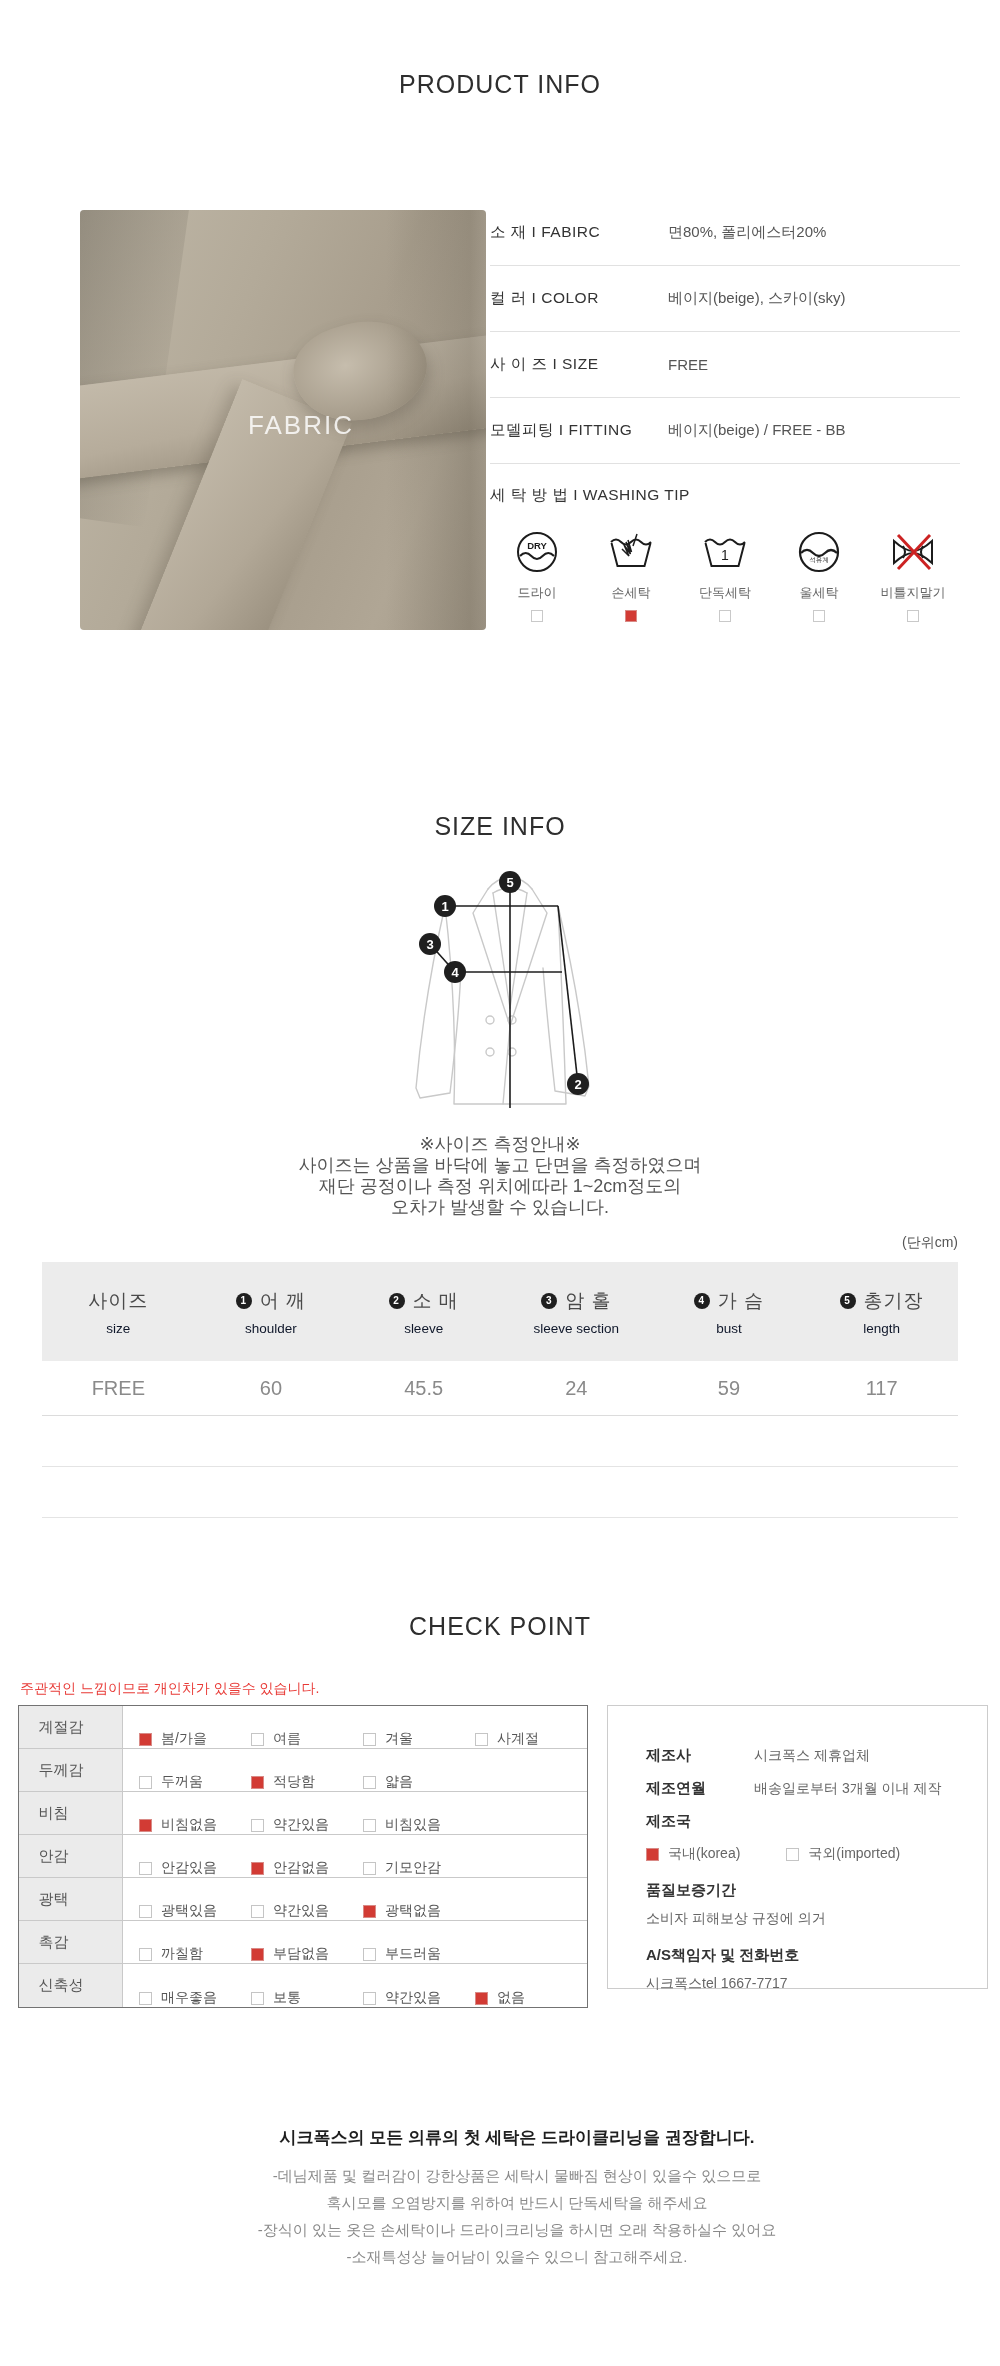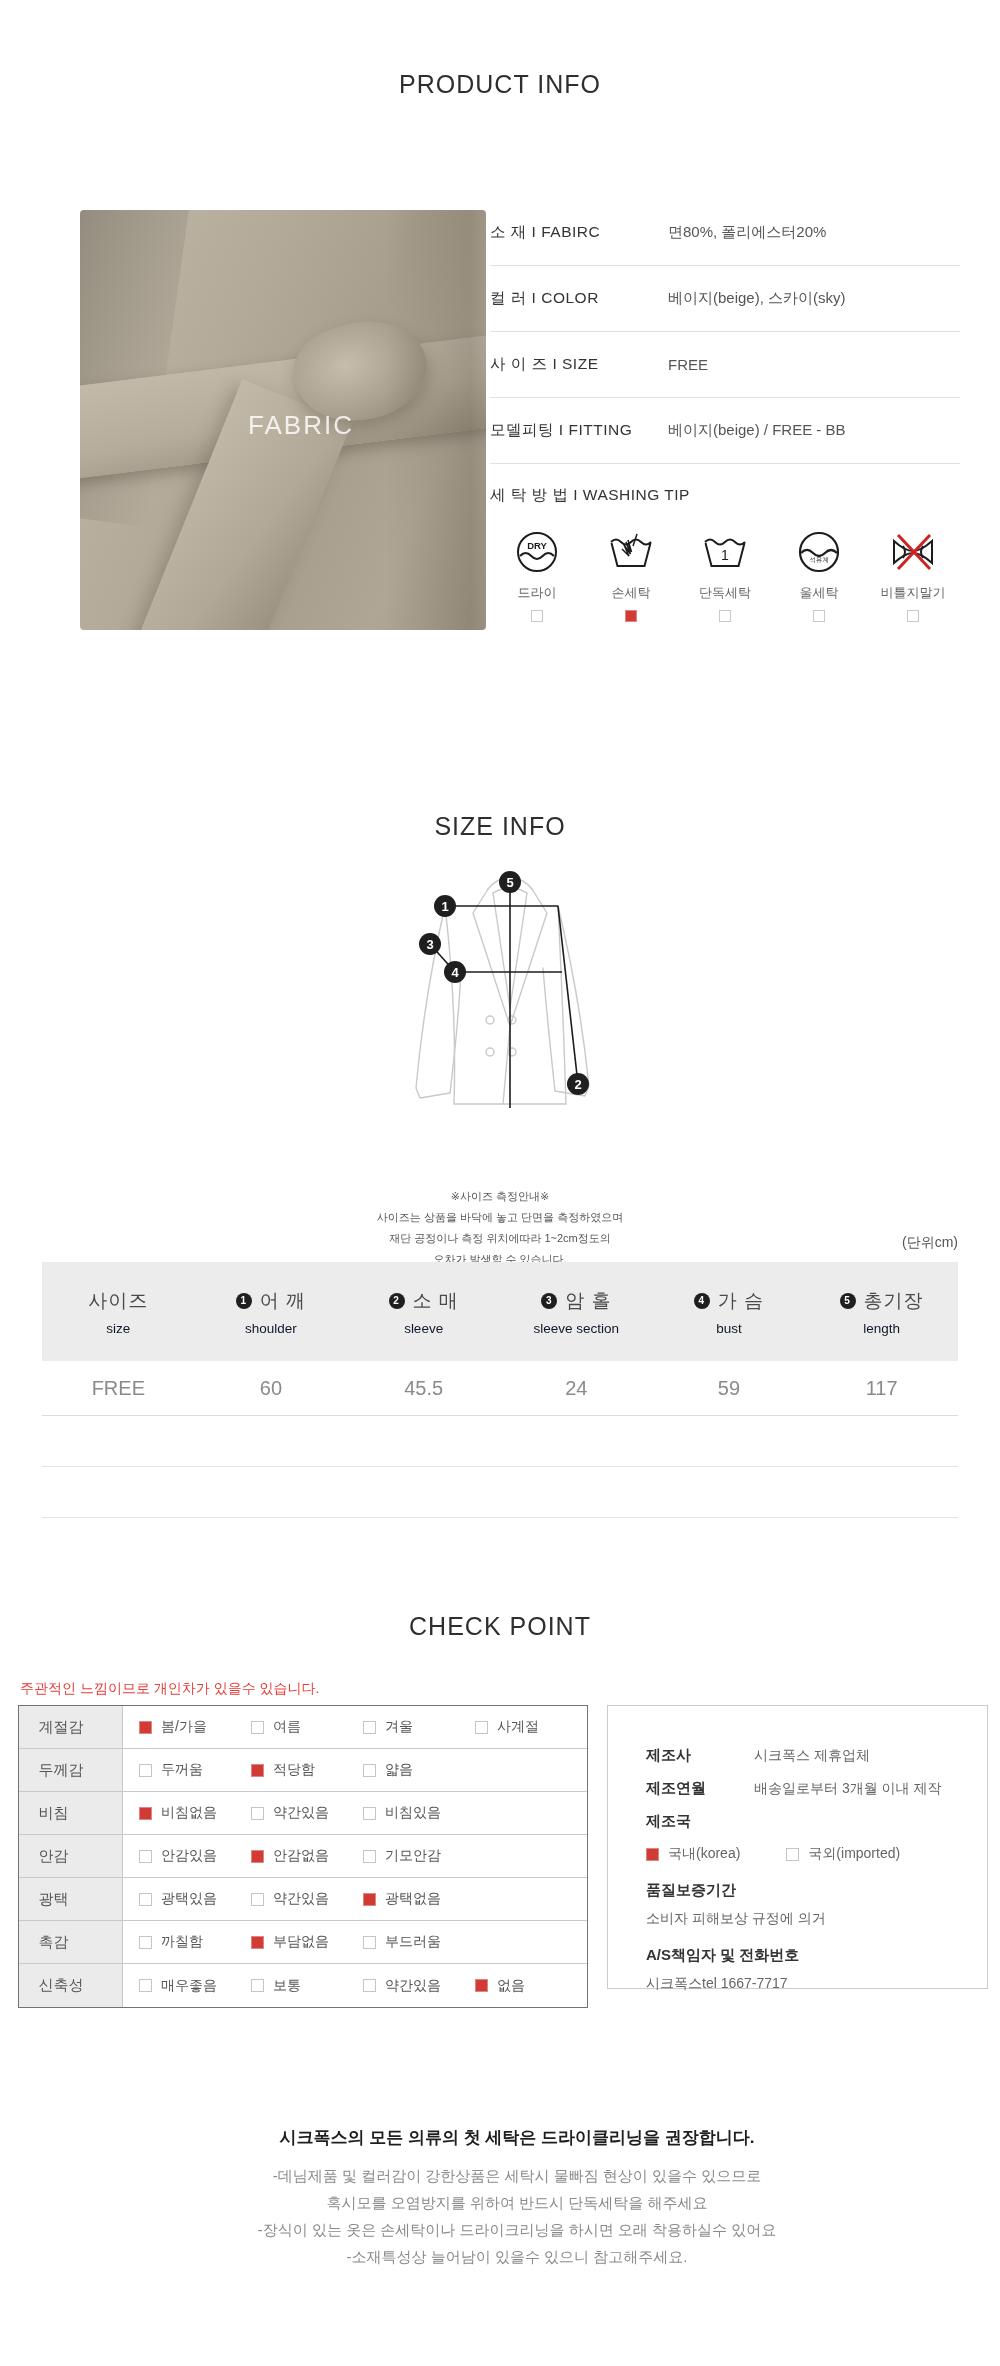--- a/index.html
+++ b/index.html
@@ -42,22 +42,22 @@
 
   .wash-row { position:absolute; left:490px; top:528px; width:470px; display:flex; }
   .wash-item { flex:1; display:flex; flex-direction:column; align-items:center; }
   .wash-item svg { display:block; }
   .wash-label { font-size:13px; color:#666; margin-top:8px; }
   .wash-check { width:12px; height:12px; border:1px solid #c9c9c9; background:#fff; margin-top:8px; }
   .wash-check.checked { background:#d23b34; border-color:#d98a86; }
 
   
   .diagram { position:absolute; left:370px; top:858px; }
-  .size-note { position:absolute; left:0; top:1186px; width:100%; text-align:center;
-    font-size:11px; color:#555; line-height:21px; }
+  .size-note { position:absolute; left:0; top:1134px; width:100%; text-align:center;
+    font-size:18px; color:#555; line-height:21px; }
   .unit-label { position:absolute; right:42px; top:1234px; font-size:14px; color:#555; }
 
   .size-table { position:absolute; left:42px; top:1262px; width:916px; }
   .st-header { display:flex; background:#ececec; height:99px; }
   .st-hcell { width:16.6667%; display:flex; flex-direction:column; align-items:center; justify-content:center; }
   .st-kr { font-size:19px; color:#4a4a4a; letter-spacing:1px; display:flex; align-items:center; }
   .st-en { font-size:13.5px; color:#0f172a; margin-top:7px; }
   .badge { display:inline-flex; align-items:center; justify-content:center; width:16px; height:16px;
     border-radius:50%; background:#1f1f1f; color:#fff; font-size:10px; font-weight:bold; margin-right:8px; }
   .badge:empty { display:none; }
@@ -67,21 +67,21 @@
 
   
   .check-note { position:absolute; left:20px; top:1680px; font-size:14px; color:#e83a36; }
   .check-table { position:absolute; left:18px; top:1705px; width:570px; border:1px solid #737373; }
   .check-row { display:flex; height:43px; border-bottom:1px solid #c9c9c9; }
   .check-row:last-child { border-bottom:none; }
   .check-row-label { width:104px; flex-shrink:0; background:#ebebeb; border-right:1px solid #c9c9c9;
     display:flex; align-items:center; justify-content:center; }
   .check-row-label span { width:64px; font-size:15px; color:#555;
     text-align:justify; text-align-last:justify; }
-  .check-options { flex:1; display:flex; align-items:center; padding-left:16px; }
+  .check-options { flex:1; display:flex; align-items:flex-end; padding-left:16px; }
   .check-option { width:25%; display:flex; align-items:center; font-size:14px; color:#555; }
   .opt-box { width:13px; height:13px; border:1px solid #c5c5c5; background:#fff; margin-right:9px; flex-shrink:0; }
   .opt-box.checked { background:#d23b34; border-color:#d98a86; }
 
   
   .manu-box { position:absolute; left:607px; top:1705px; width:381px; height:284px;
     border:1px solid #cccccc; padding:40px 10px 0 38px; }
   .manu-line { display:flex; align-items:baseline; margin-bottom:14px; }
   .manu-label { font-weight:bold; font-size:15px; color:#333; width:108px; flex-shrink:0; }
   .manu-label .just { display:inline-block; width:70px; text-align:justify; text-align-last:justify; }

